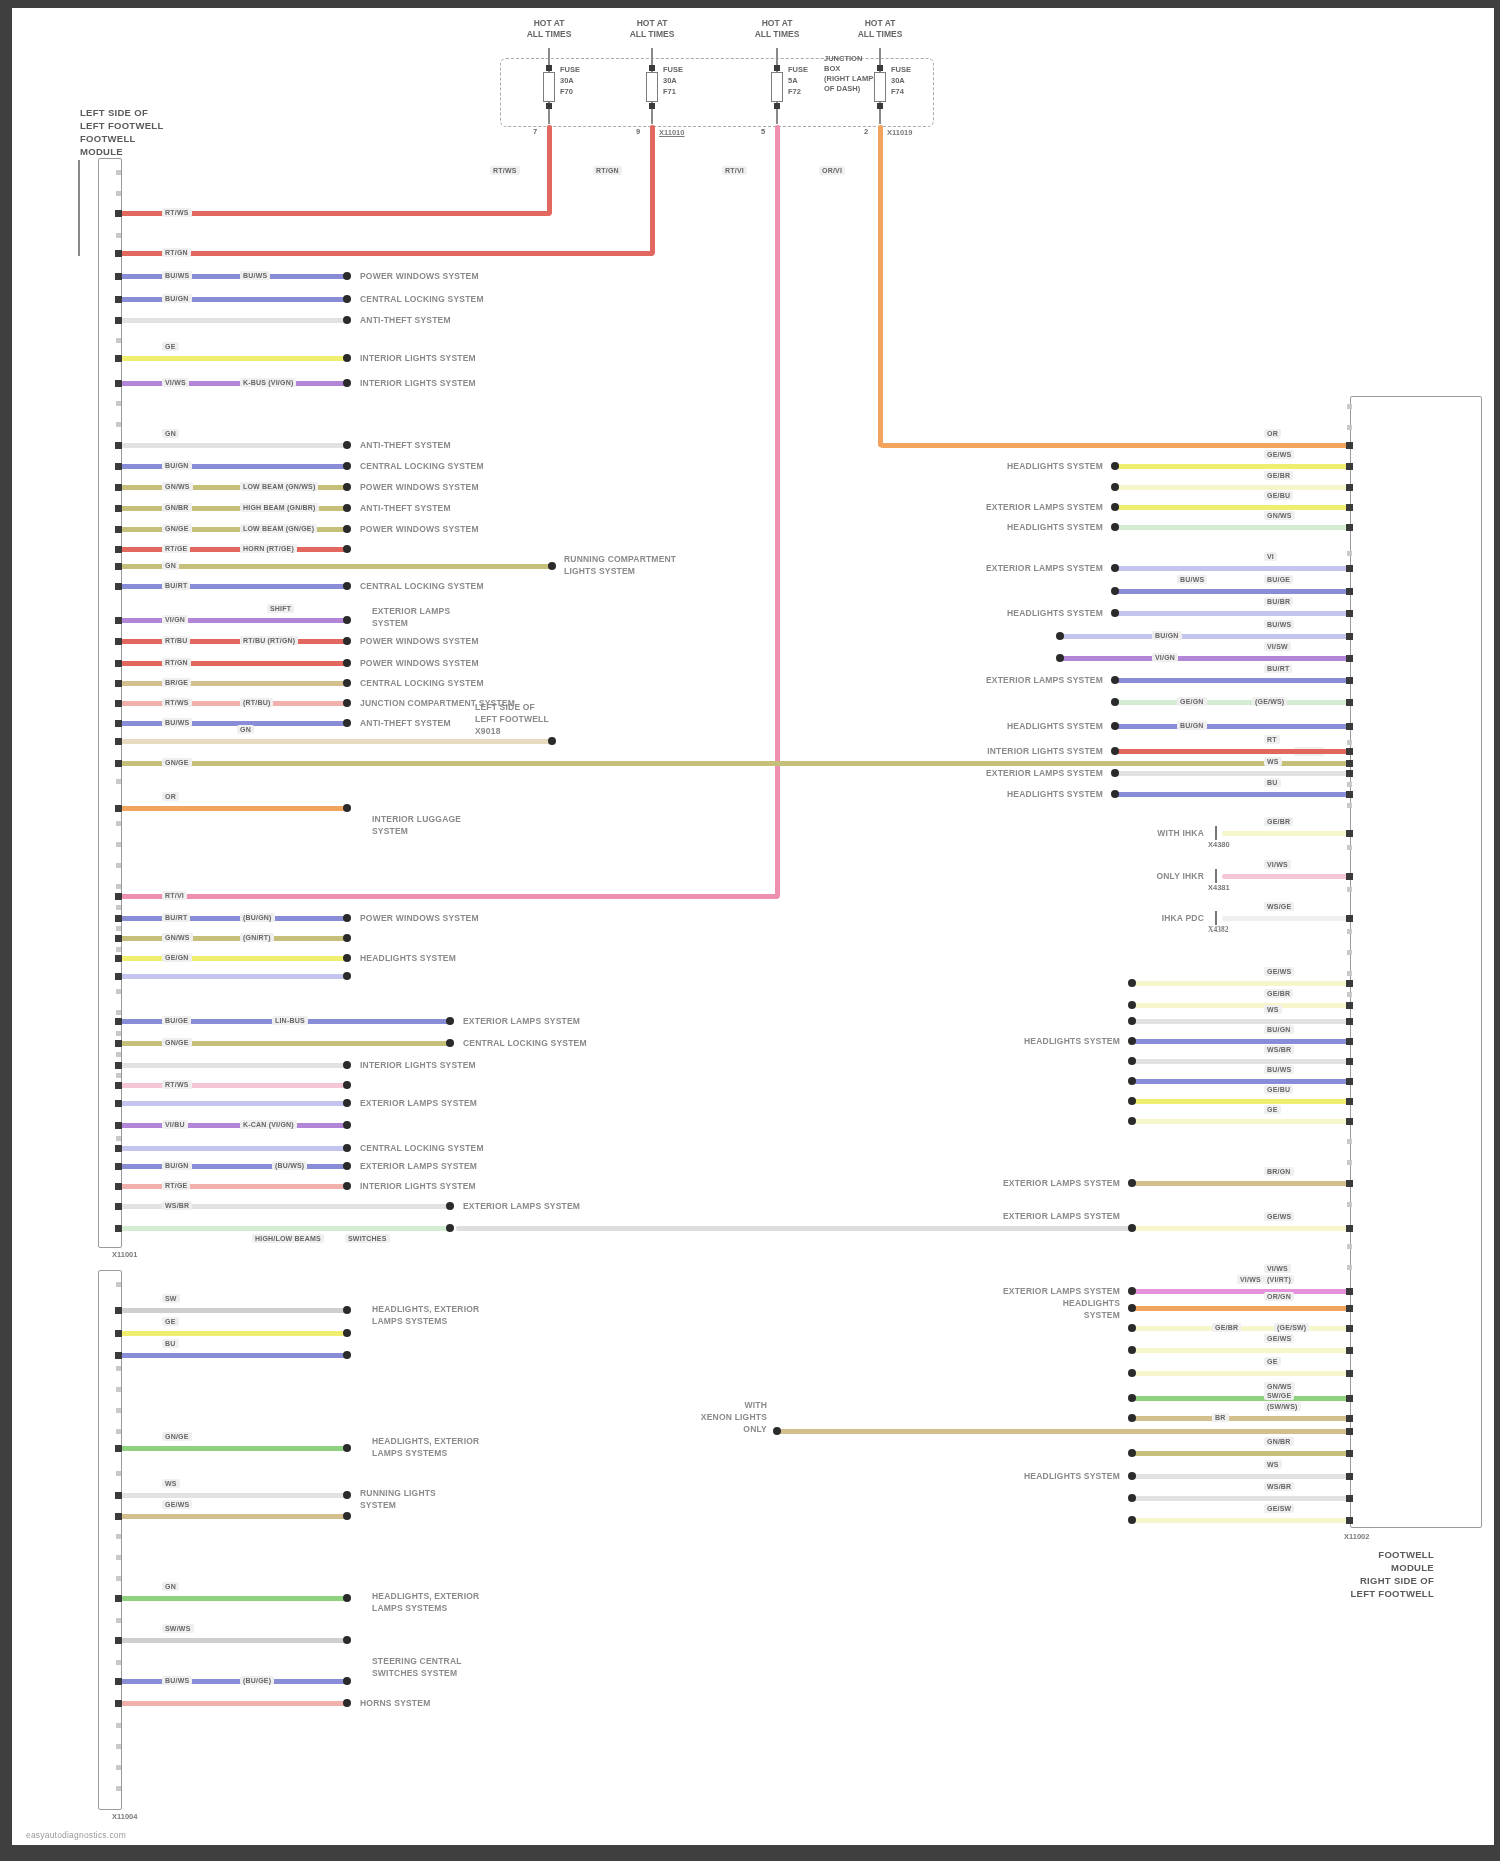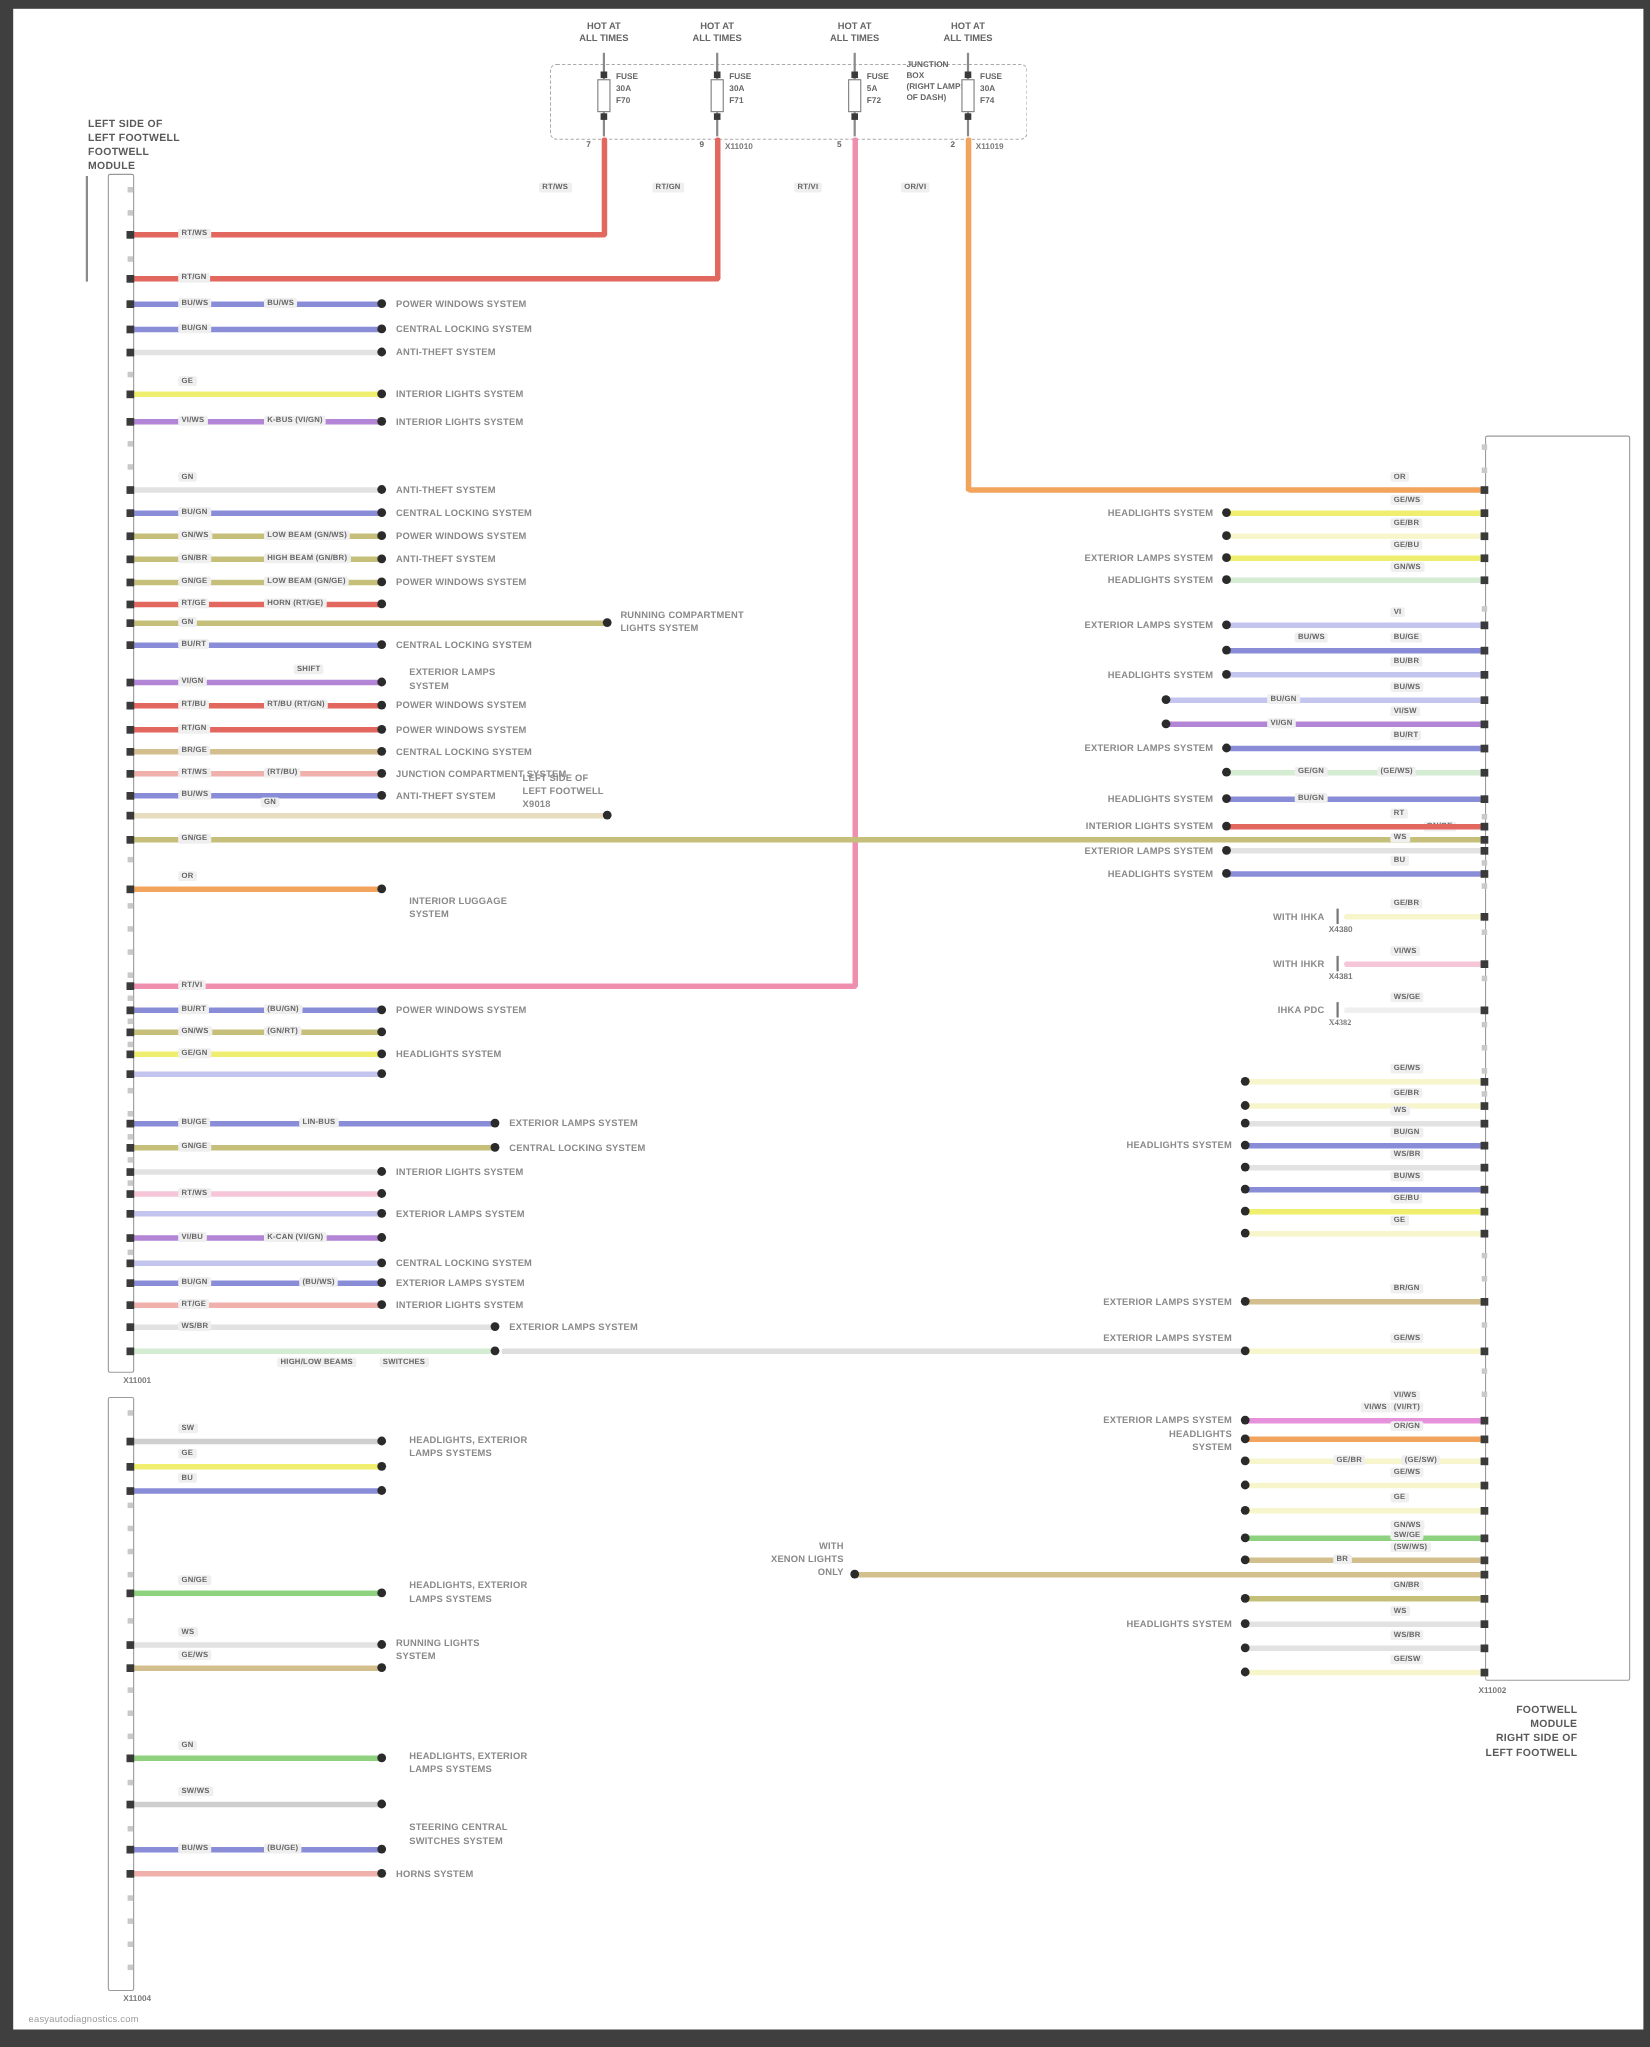--- a/index.html
+++ b/index.html
@@ -76,21 +76,21 @@
       <div class="hot" style="left: 598px; top: 10px; width: 84px;">HOT AT</div>
       <div class="hot" style="left: 598px; top: 21px; width: 84px;">ALL TIMES</div>
       <div class="fline" style="left: 639px; top: 40px; width: 2px; height: 76px;"></div>
       <div class="frect" style="left: 634px; top: 64px; width: 10px; height: 28px;"></div>
       <div class="pin" style="left: 637px; top: 57px; width: 6px; height: 6px;"></div>
       <div class="pin" style="left: 637px; top: 95px; width: 6px; height: 6px;"></div>
       <div class="flbl" style="left: 651px; top: 57px;">FUSE</div>
       <div class="flbl" style="left: 651px; top: 68px;">30A</div>
       <div class="flbl" style="left: 651px; top: 79px;">F71</div>
       <div class="flbl" style="left: 624px; top: 119px;">9</div>
-      <div class="xlabel" style="left: 647px; top: 120px;">X11010</div>
+      <div class="xlabel" style="left: 647px; top: 120px; text-decoration: underline;">X11010</div>
       <div class="pill" style="left: 581px; top: 158px;">RT/GN</div>
       <div class="vwire" style="left: 638px; top: 117px; height: 130px; background: rgb(226, 104, 95);"></div>
       <div class="hot" style="left: 723px; top: 10px; width: 84px;">HOT AT</div>
       <div class="hot" style="left: 723px; top: 21px; width: 84px;">ALL TIMES</div>
       <div class="fline" style="left: 764px; top: 40px; width: 2px; height: 76px;"></div>
       <div class="frect" style="left: 759px; top: 64px; width: 10px; height: 28px;"></div>
       <div class="pin" style="left: 762px; top: 57px; width: 6px; height: 6px;"></div>
       <div class="pin" style="left: 762px; top: 95px; width: 6px; height: 6px;"></div>
       <div class="flbl" style="left: 776px; top: 57px;">FUSE</div>
       <div class="flbl" style="left: 776px; top: 68px;">5A</div>
@@ -544,21 +544,21 @@
       <div class="wire" style="left: 1120px; top: 1510px; width: 218px; background: rgb(247, 245, 203);"></div>
       <div class="dot" style="left: 1116px; top: 1508px;"></div>
       <div class="pin" style="left: 1334px; top: 1509px; width: 7px; height: 7px;"></div>
       <div class="pill" style="left: 1252px; top: 1496px;">GE/SW</div>
       <div class="sys sysr" style="left: 930px; top: 820px; width: 262px;">WITH IHKA</div>
       <div class="symtick" style="left: 1203px; top: 818px;"></div>
       <div class="xlabel" style="left: 1196px; top: 832px;">X4380</div>
       <div class="wire" style="left: 1210px; top: 823px; width: 128px; background: rgb(247, 245, 203);"></div>
       <div class="pill" style="left: 1252px; top: 809px;">GE/BR</div>
       <div class="pin" style="left: 1334px; top: 822px; width: 7px; height: 7px;"></div>
-      <div class="sys sysr" style="left: 930px; top: 863px; width: 262px;">WITH IHKR</div>
+      <div class="sys sysr" style="left: 930px; top: 863px; width: 262px;">ONLY IHKR</div>
       <div class="symtick" style="left: 1203px; top: 861px;"></div>
       <div class="xlabel" style="left: 1196px; top: 875px;">X4381</div>
       <div class="wire" style="left: 1210px; top: 866px; width: 128px; background: rgb(246, 198, 216);"></div>
       <div class="pill" style="left: 1252px; top: 852px;">VI/WS</div>
       <div class="pin" style="left: 1334px; top: 865px; width: 7px; height: 7px;"></div>
       <div class="sys sysr" style="left: 930px; top: 905px; width: 262px;">IHKA PDC</div>
       <div class="symtick" style="left: 1203px; top: 903px;"></div>
       <div class="xlabel" style="left: 1196px; top: 917px; font-family: Liberation Serif, serif;">X4382</div>
       <div class="wire" style="left: 1210px; top: 908px; width: 128px; background: rgb(239, 239, 239);"></div>
       <div class="pill" style="left: 1252px; top: 894px;">WS/GE</div>

